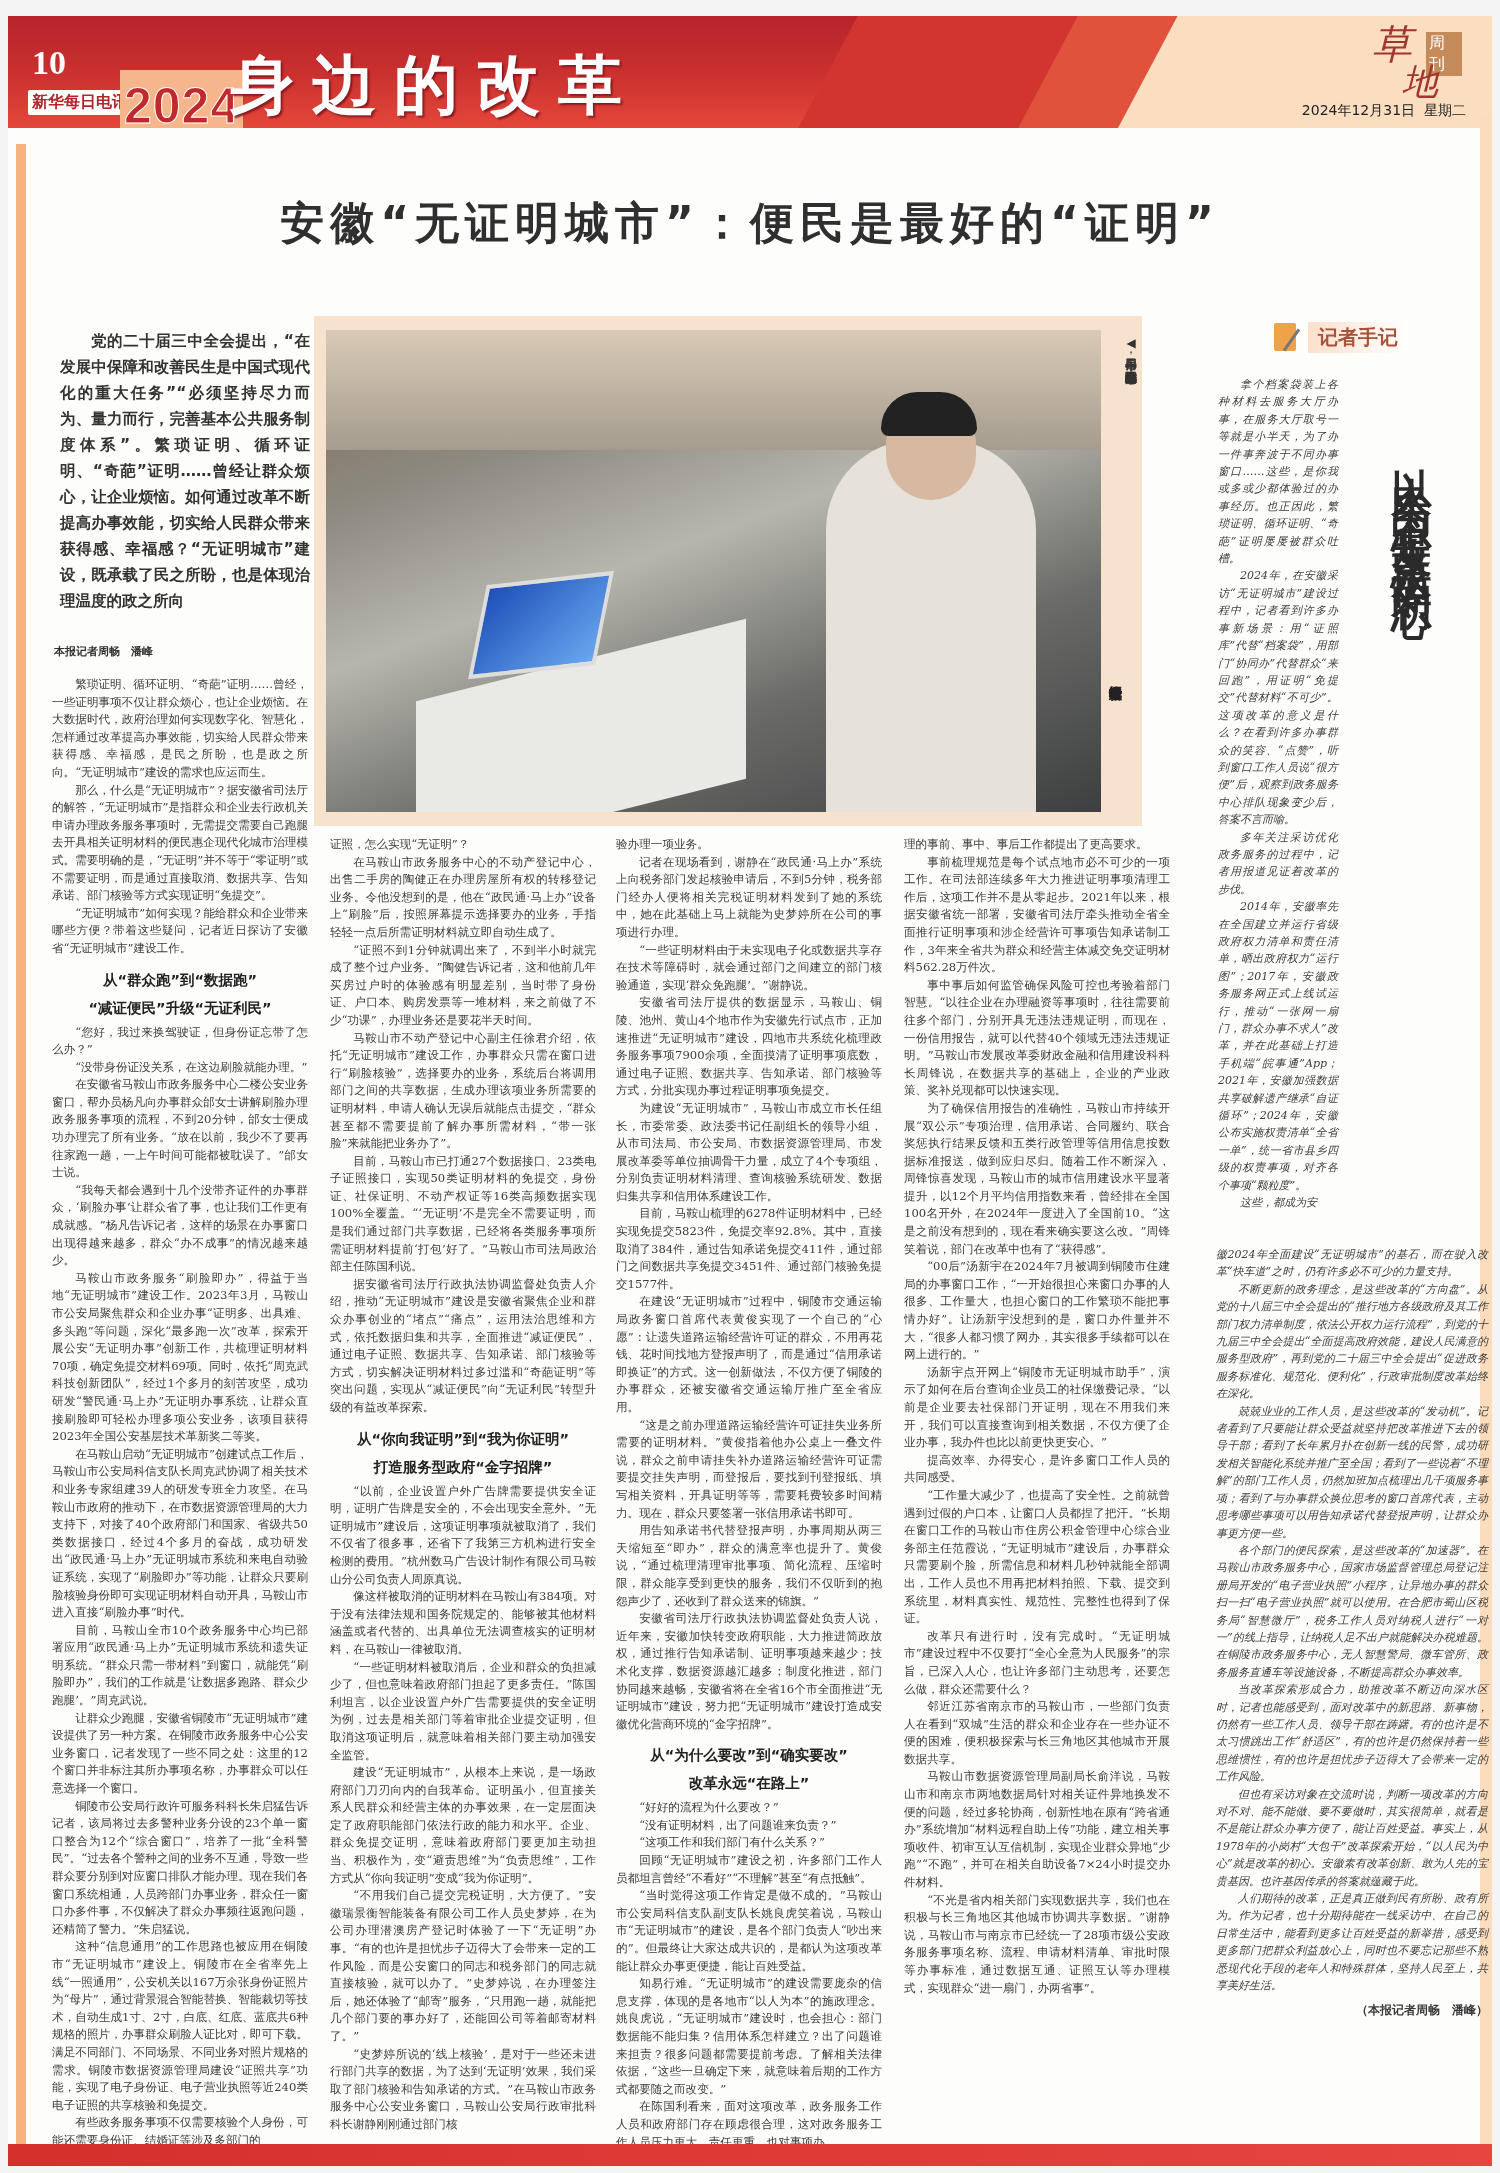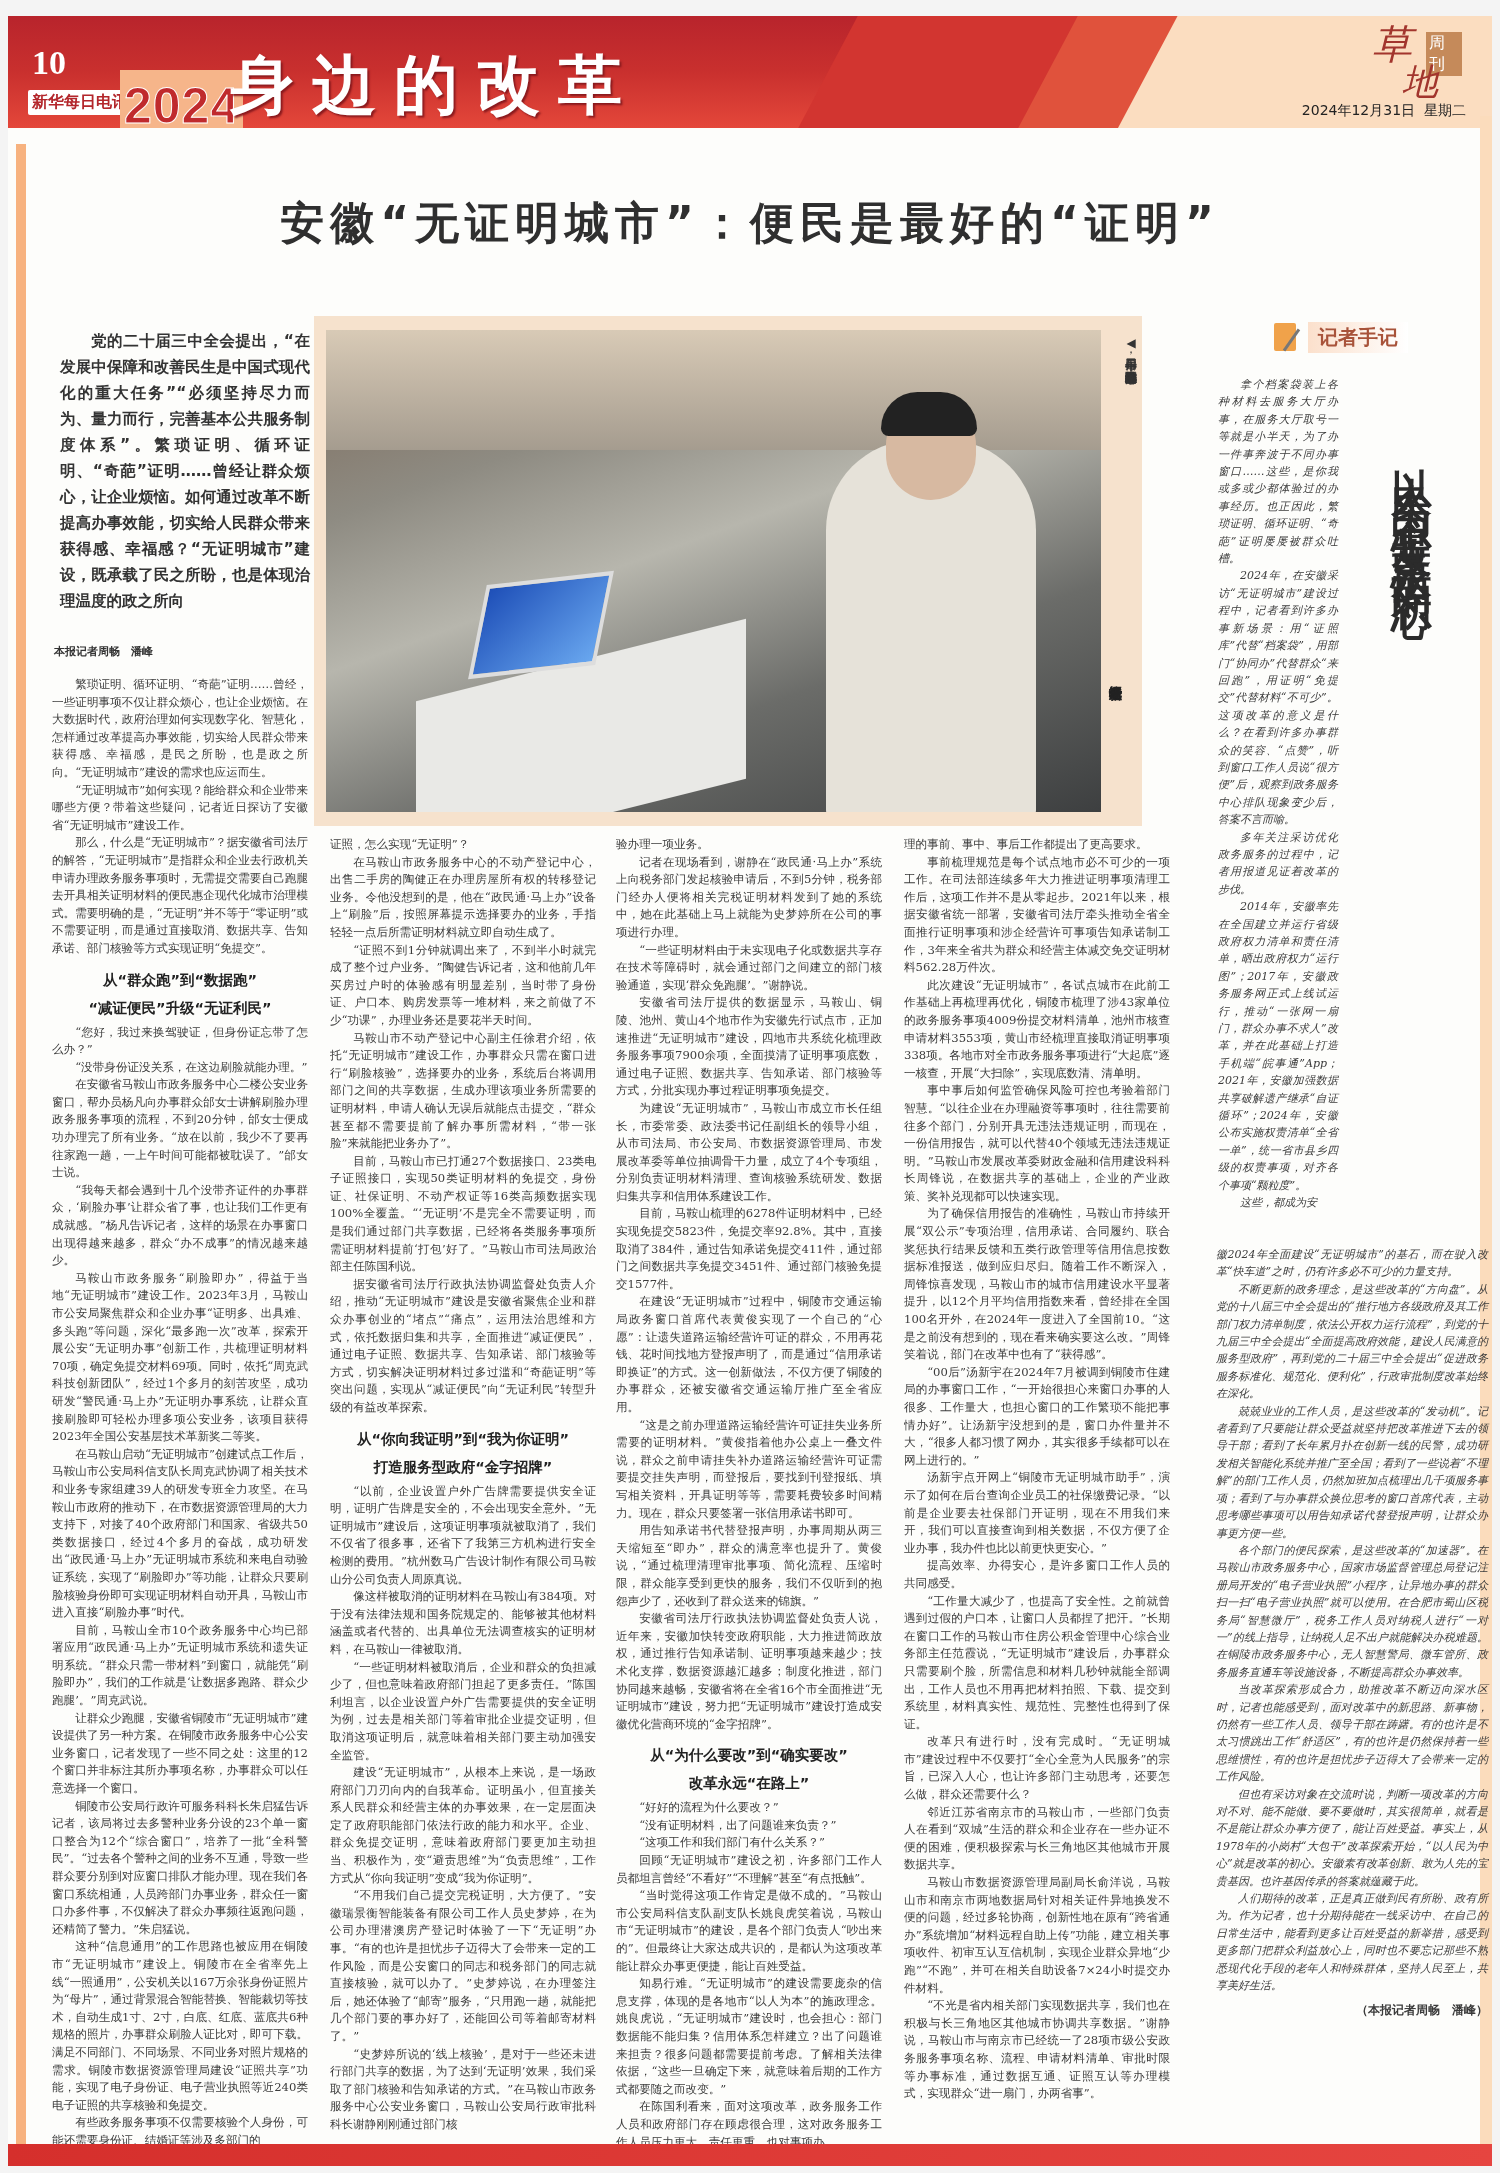--- a/index.html
+++ b/index.html
@@ -109,22 +109,22 @@
       <div class="ph-person"></div>
       <div class="ph-head"></div>
       <div class="ph-hair"></div>
     </div>
     <div class="photo-caption">◀二〇二四年十二月十日，陶健在马鞍山市政务服务中心的不动产登记中心刷脸办理业务。</div>
     <div class="photo-credit">新华社记者潘峰摄</div>
   </div>
 
   <div class="col col1">
     <p>繁琐证明、循环证明、“奇葩”证明……曾经，一些证明事项不仅让群众烦心，也让企业烦恼。在大数据时代，政府治理如何实现数字化、智慧化，怎样通过改革提高办事效能，切实给人民群众带来获得感、幸福感，是民之所盼，也是政之所向。“无证明城市”建设的需求也应运而生。</p>
+    <p>那么，什么是“无证明城市”？据安徽省司法厅的解答，“无证明城市”是指群众和企业去行政机关申请办理政务服务事项时，无需提交需要自己跑腿去开具相关证明材料的便民惠企现代化城市治理模式。需要明确的是，“无证明”并不等于“零证明”或不需要证明，而是通过直接取消、数据共享、告知承诺、部门核验等方式实现证明“免提交”。</p>
     <p>“无证明城市”如何实现？能给群众和企业带来哪些方便？带着这些疑问，记者近日探访了安徽省“无证明城市”建设工作。</p>
-    <p>那么，什么是“无证明城市”？据安徽省司法厅的解答，“无证明城市”是指群众和企业去行政机关申请办理政务服务事项时，无需提交需要自己跑腿去开具相关证明材料的便民惠企现代化城市治理模式。需要明确的是，“无证明”并不等于“零证明”或不需要证明，而是通过直接取消、数据共享、告知承诺、部门核验等方式实现证明“免提交”。</p>
     <h3>从“群众跑”到“数据跑”</h3>
     <h3>“减证便民”升级“无证利民”</h3>
     <p>“您好，我过来换驾驶证，但身份证忘带了怎么办？”</p>
     <p>“没带身份证没关系，在这边刷脸就能办理。”</p>
     <p>在安徽省马鞍山市政务服务中心二楼公安业务窗口，帮办员杨凡向办事群众邰女士讲解刷脸办理政务服务事项的流程，不到20分钟，邰女士便成功办理完了所有业务。“放在以前，我少不了要再往家跑一趟，一上午时间可能都被耽误了。”邰女士说。</p>
     <p>“我每天都会遇到十几个没带齐证件的办事群众，‘刷脸办事’让群众省了事，也让我们工作更有成就感。”杨凡告诉记者，这样的场景在办事窗口出现得越来越多，群众“办不成事”的情况越来越少。</p>
     <p>马鞍山市政务服务“刷脸即办”，得益于当地“无证明城市”建设工作。2023年3月，马鞍山市公安局聚焦群众和企业办事“证明多、出具难、多头跑”等问题，深化“最多跑一次”改革，探索开展公安“无证明办事”创新工作，共梳理证明材料70项，确定免提交材料69项。同时，依托“周克武科技创新团队”，经过1个多月的刻苦攻坚，成功研发“警民通·马上办”无证明办事系统，让群众直接刷脸即可轻松办理多项公安业务，该项目获得2023年全国公安基层技术革新奖二等奖。</p>
     <p>在马鞍山启动“无证明城市”创建试点工作后，马鞍山市公安局科信支队长周克武协调了相关技术和业务专家组建39人的研发专班全力攻坚。在马鞍山市政府的推动下，在市数据资源管理局的大力支持下，对接了40个政府部门和国家、省级共50类数据接口，经过4个多月的奋战，成功研发出“政民通·马上办”无证明城市系统和来电自动验证系统，实现了“刷脸即办”等功能，让群众只要刷脸核验身份即可实现证明材料自动开具，马鞍山市进入直接“刷脸办事”时代。</p>
     <p>目前，马鞍山全市10个政务服务中心均已部署应用“政民通·马上办”无证明城市系统和遗失证明系统。“群众只需一带材料”到窗口，就能凭“刷脸即办”，我们的工作就是‘让数据多跑路、群众少跑腿’。”周克武说。</p>
     <p>让群众少跑腿，安徽省铜陵市“无证明城市”建设提供了另一种方案。在铜陵市政务服务中心公安业务窗口，记者发现了一些不同之处：这里的12个窗口并非标注其所办事项名称，办事群众可以任意选择一个窗口。</p>
@@ -168,21 +168,20 @@
     <p>“这项工作和我们部门有什么关系？”</p>
     <p>回顾“无证明城市”建设之初，许多部门工作人员都坦言曾经“不看好”“不理解”甚至“有点抵触”。</p>
     <p>“当时觉得这项工作肯定是做不成的。”马鞍山市公安局科信支队副支队长姚良虎笑着说，马鞍山市“无证明城市”的建设，是各个部门负责人“吵出来的”。但最终让大家达成共识的，是都认为这项改革能让群众办事更便捷，能让百姓受益。</p>
     <p>知易行难。“无证明城市”的建设需要庞杂的信息支撑，体现的是各地市“以人为本”的施政理念。姚良虎说，“无证明城市”建设时，也会担心：部门数据能不能归集？信用体系怎样建立？出了问题谁来担责？很多问题都需要提前考虑。了解相关法律依据，“这些一旦确定下来，就意味着后期的工作方式都要随之而改变。”</p>
     <p>在陈国利看来，面对这项改革，政务服务工作人员和政府部门存在顾虑很合理，这对政务服务工作人员压力更大、责任更重，也对事项办</p>
   </div>
 
   <div class="col col4">
     <p style="text-indent:0">理的事前、事中、事后工作都提出了更高要求。</p>
     <p>事前梳理规范是每个试点地市必不可少的一项工作。在司法部连续多年大力推进证明事项清理工作后，这项工作并不是从零起步。2021年以来，根据安徽省统一部署，安徽省司法厅牵头推动全省全面推行证明事项和涉企经营许可事项告知承诺制工作，3年来全省共为群众和经营主体减交免交证明材料562.28万件次。</p>
-    <p>此次建设“无证明城市”，各试点城市在此前工作基础上再梳理再优化，铜陵市梳理了涉43家单位的政务服务事项4009份提交材料清单，池州市核查申请材料3553项，黄山市经梳理直接取消证明事项338项。各地市对全市政务服务事项进行“大起底”逐一核查，开展“大扫除”，实现底数清、清单明。</p>
     <p>事中事后如何监管确保风险可控也考验着部门智慧。“以往企业在办理融资等事项时，往往需要前往多个部门，分别开具无违法违规证明，而现在，一份信用报告，就可以代替40个领域无违法违规证明。”马鞍山市发展改革委财政金融和信用建设科科长周锋说，在数据共享的基础上，企业的产业政策、奖补兑现都可以快速实现。</p>
     <p>为了确保信用报告的准确性，马鞍山市持续开展“双公示”专项治理，信用承诺、合同履约、联合奖惩执行结果反馈和五类行政管理等信用信息按数据标准报送，做到应归尽归。随着工作不断深入，周锋惊喜发现，马鞍山市的城市信用建设水平显著提升，以12个月平均信用指数来看，曾经排在全国100名开外，在2024年一度进入了全国前10。“这是之前没有想到的，现在看来确实要这么改。”周锋笑着说，部门在改革中也有了“获得感”。</p>
     <p>“00后”汤新宇在2024年7月被调到铜陵市住建局的办事窗口工作，“一开始很担心来窗口办事的人很多、工作量大，也担心窗口的工作繁琐不能把事情办好”。让汤新宇没想到的是，窗口办件量并不大，“很多人都习惯了网办，其实很多手续都可以在网上进行的。”</p>
     <p>汤新宇点开网上“铜陵市无证明城市助手”，演示了如何在后台查询企业员工的社保缴费记录。“以前是企业要去社保部门开证明，现在不用我们来开，我们可以直接查询到相关数据，不仅方便了企业办事，我办件也比以前更快更安心。”</p>
     <p>提高效率、办得安心，是许多窗口工作人员的共同感受。</p>
     <p>“工作量大减少了，也提高了安全性。之前就曾遇到过假的户口本，让窗口人员都捏了把汗。”长期在窗口工作的马鞍山市住房公积金管理中心综合业务部主任范霞说，“无证明城市”建设后，办事群众只需要刷个脸，所需信息和材料几秒钟就能全部调出，工作人员也不用再把材料拍照、下载、提交到系统里，材料真实性、规范性、完整性也得到了保证。</p>
     <p>改革只有进行时，没有完成时。“无证明城市”建设过程中不仅要打“全心全意为人民服务”的宗旨，已深入人心，也让许多部门主动思考，还要怎么做，群众还需要什么？</p>
     <p>邻近江苏省南京市的马鞍山市，一些部门负责人在看到“双城”生活的群众和企业存在一些办证不便的困难，便积极探索与长三角地区其他城市开展数据共享。</p>
     <p>马鞍山市数据资源管理局副局长俞洋说，马鞍山市和南京市两地数据局针对相关证件异地换发不便的问题，经过多轮协商，创新性地在原有“跨省通办”系统增加“材料远程自助上传”功能，建立相关事项收件、初审互认互信机制，实现企业群众异地“少跑”“不跑”，并可在相关自助设备7×24小时提交办件材料。</p>
     <p>“不光是省内相关部门实现数据共享，我们也在积极与长三角地区其他城市协调共享数据。”谢静说，马鞍山市与南京市已经统一了28项市级公安政务服务事项名称、流程、申请材料清单、审批时限等办事标准，通过数据互通、证照互认等办理模式，实现群众“进一扇门，办两省事”。</p>

